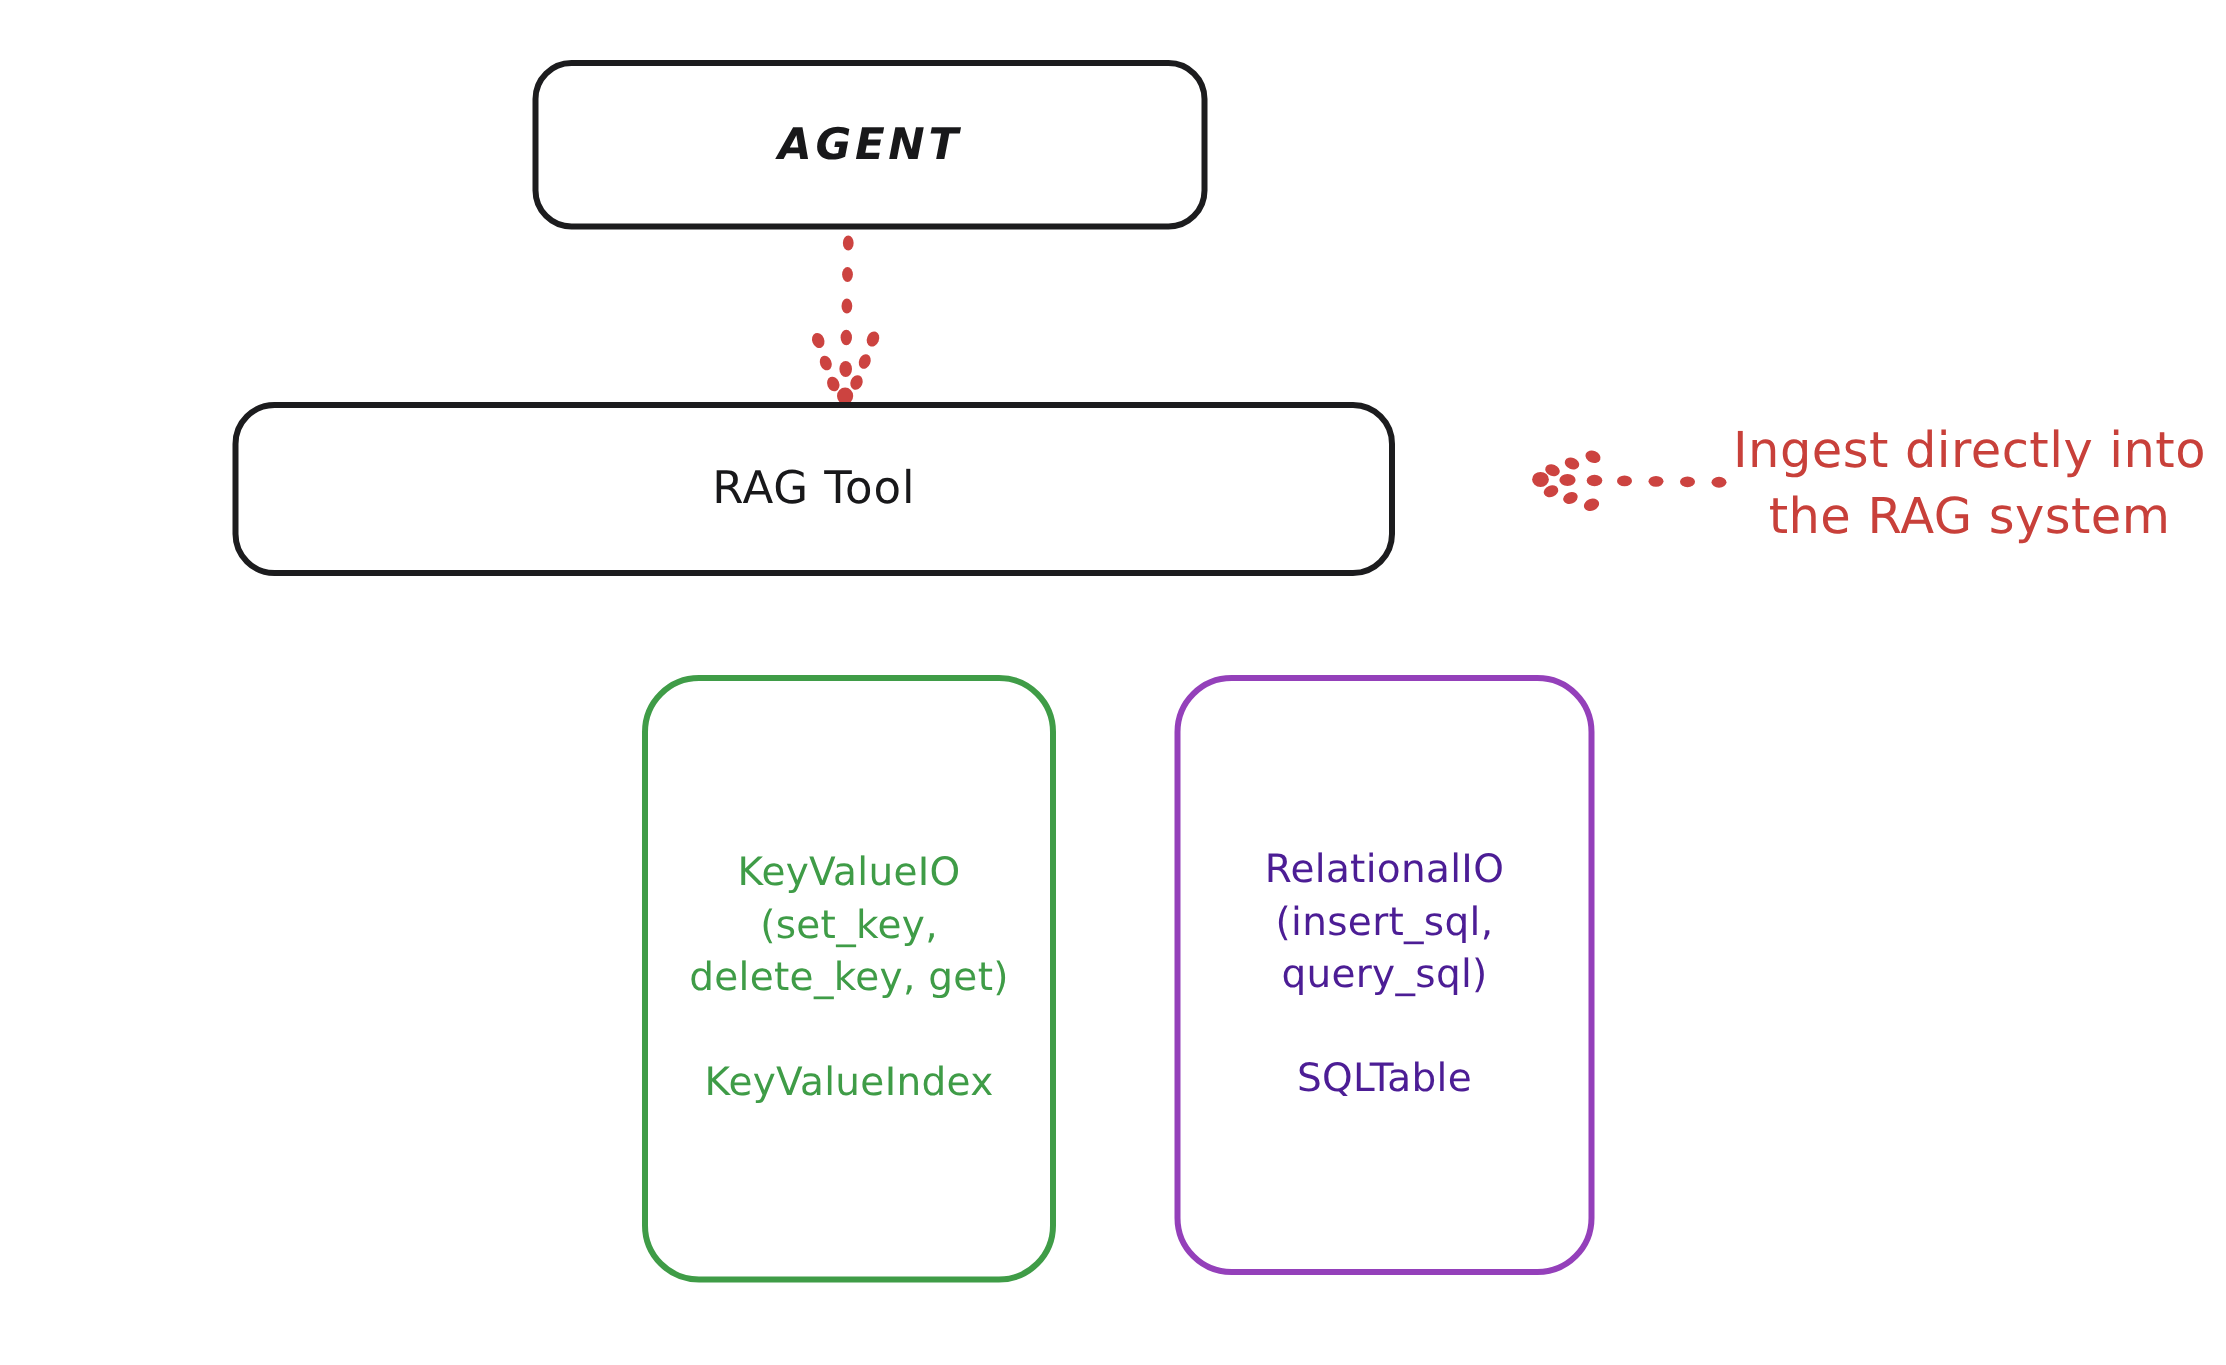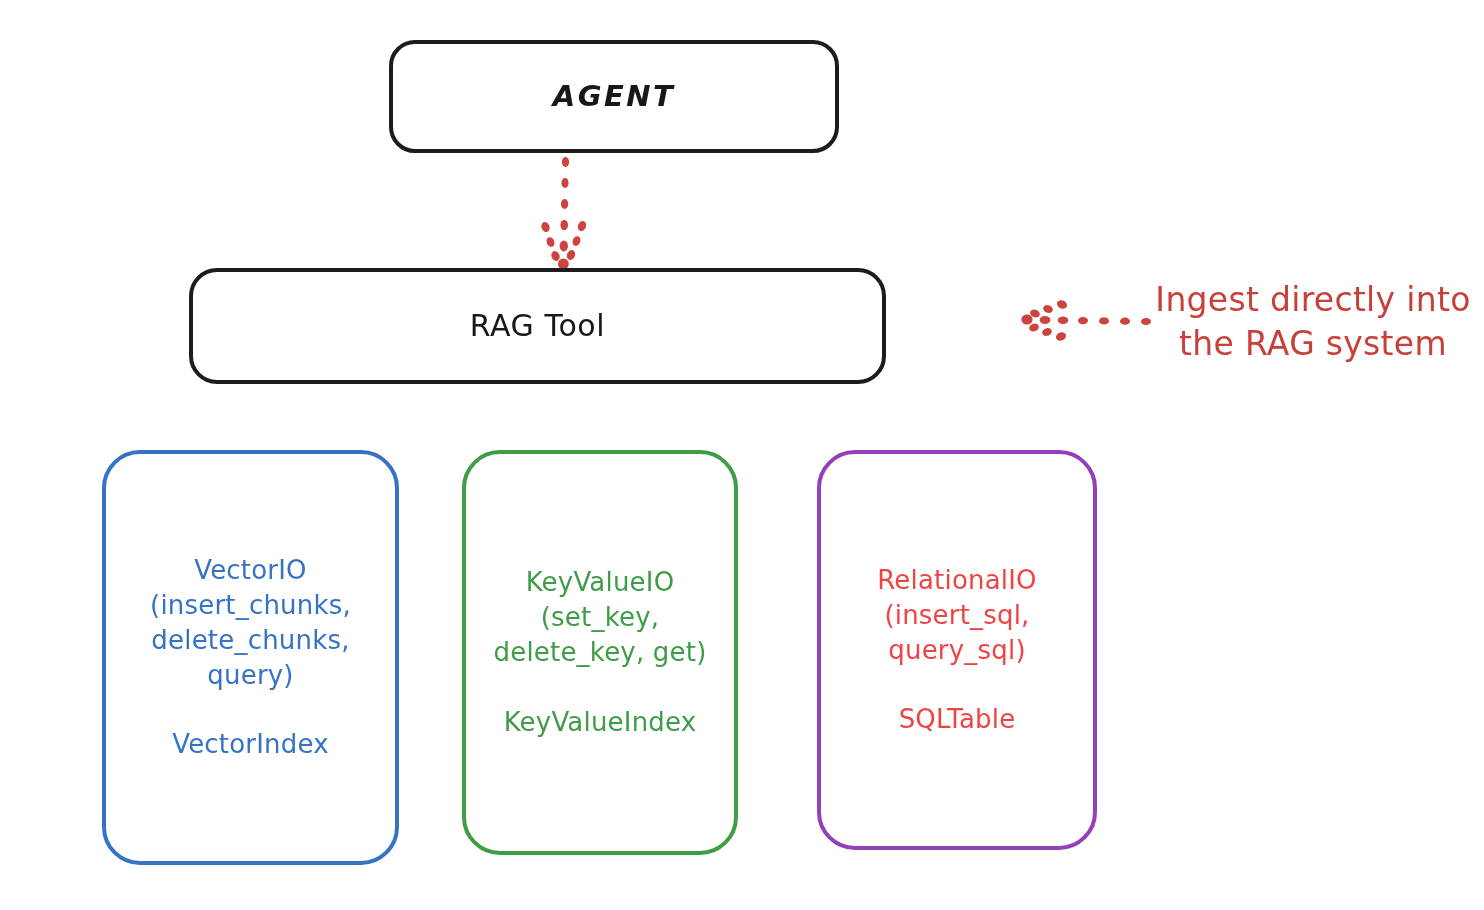--- a/index.html
+++ b/index.html
@@ -19,21 +19,20 @@
     overflow: hidden;
   }
   .node {
     position: absolute;
     box-sizing: border-box;
     background: #ffffff;
     display: flex;
     align-items: center;
     justify-content: center;
     text-align: center;
-    margin-left: 34px;
   }
   .node-label {
     white-space: pre-line;
     line-height: 1.28;
   }
 
   
   .node-agent {
     left: 355px;
     top: 40px;
@@ -46,21 +45,21 @@
     font-family: "DejaVu Sans", sans-serif;
     font-style: italic;
     font-weight: 700;
     font-size: 29px;
     letter-spacing: 2.5px;
     color: #18181a;
   }
   .node-ragtool {
     left: 155px;
     top: 268px;
-    width: 697px;
+    width: 775px;
     height: 116px;
     border: 4px solid #1c1c1e;
     border-radius: 28px;
   }
   .node-ragtool .node-label {
     font-family: "DejaVu Sans", sans-serif;
     font-size: 30px;
     letter-spacing: 0.6px;
     color: #18181a;
   }
@@ -96,21 +95,21 @@
   }
   .node-keyvalue .node-label { color: #3f9c47; }
 
   .node-relational {
     left: 783px;
     top: 450px;
     width: 280px;
     height: 400px;
     border-color: #9440ba;
   }
-  .node-relational .node-label { color: #ef4444; }
+  .node-relational .node-label { color: #4c1d95; }
 
   
   .connector {
     position: absolute;
   }
   .conn-agent-rag {
     left: 505px;
     top: 150px;
     width: 120px;
     height: 125px;
@@ -185,28 +184,20 @@
         <ellipse cx="43" cy="40.5" rx="5.2" ry="4.0" transform="rotate(-22 43 40.5)"></ellipse>
         <ellipse cx="29" cy="36.0" rx="5.0" ry="3.8" transform="rotate(-22 29 36)"></ellipse>
         <ellipse cx="16" cy="31.5" rx="5.0" ry="3.8" transform="rotate(-22 16 31.5)"></ellipse>
       </g>
     </svg>
   </div>
 
   <div class="annotation">Ingest directly into
 the RAG system</div>
 
-  <div class="node node-api node-vector">
-    <span class="node-label">VectorIO
-(insert_chunks,
-delete_chunks,
-query)
-
-VectorIndex</span>
-  </div>
 
   <div class="node node-api node-keyvalue">
     <span class="node-label">KeyValueIO
 (set_key,
 delete_key, get)
 
 KeyValueIndex</span>
   </div>
 
   <div class="node node-api node-relational">

